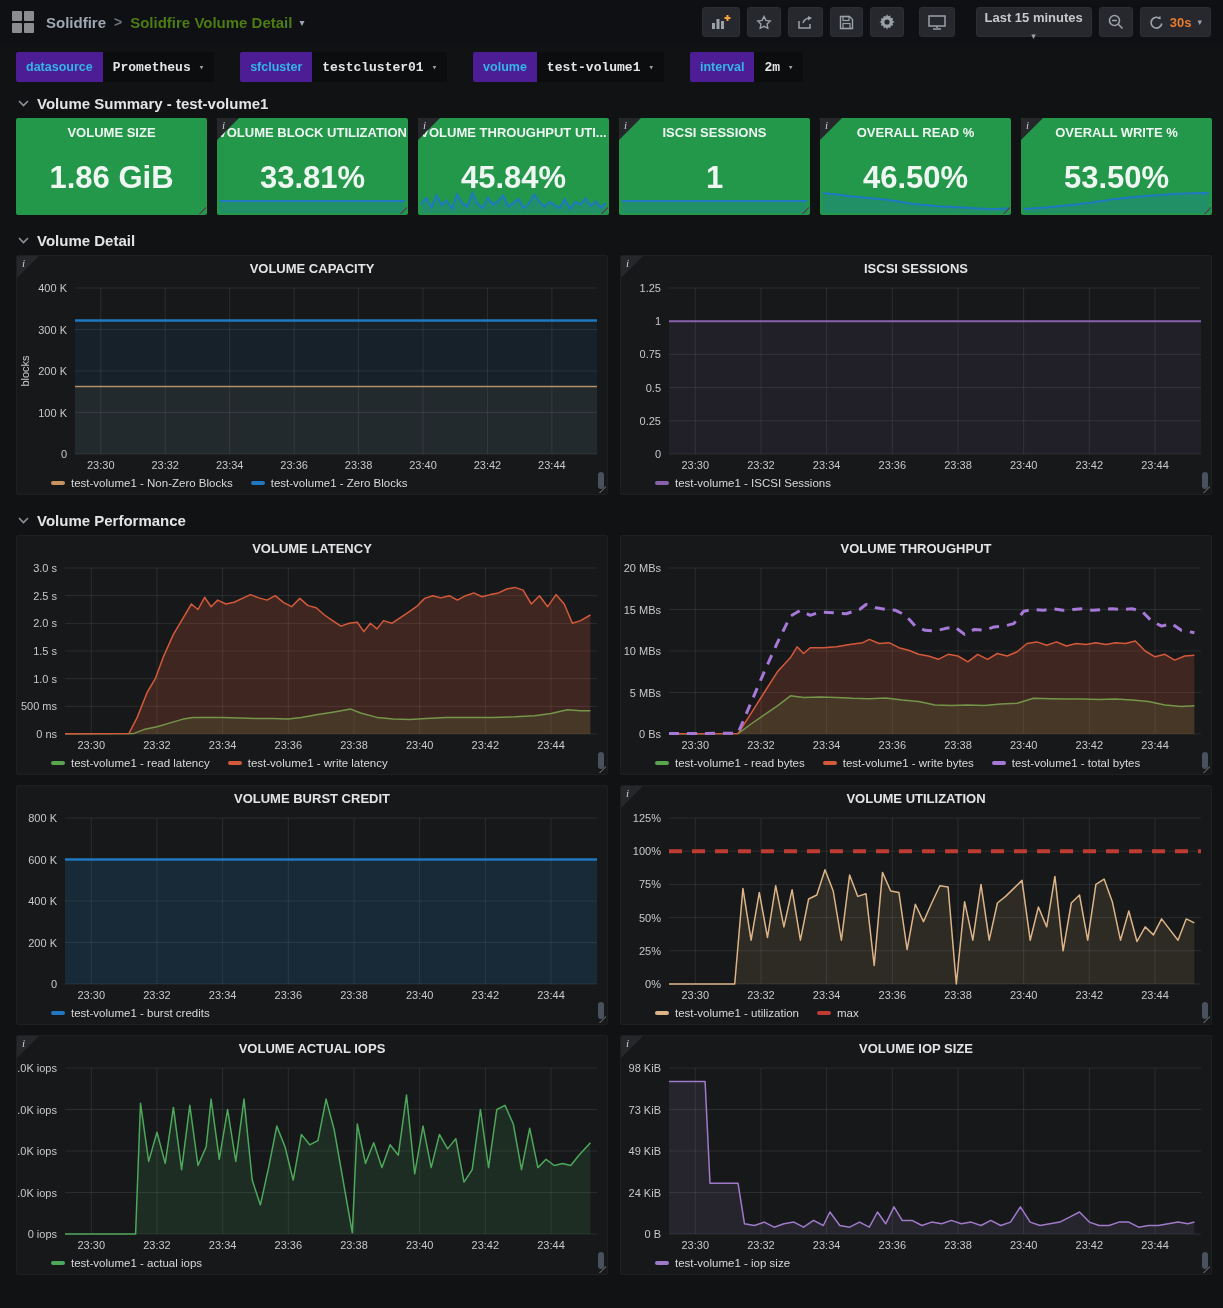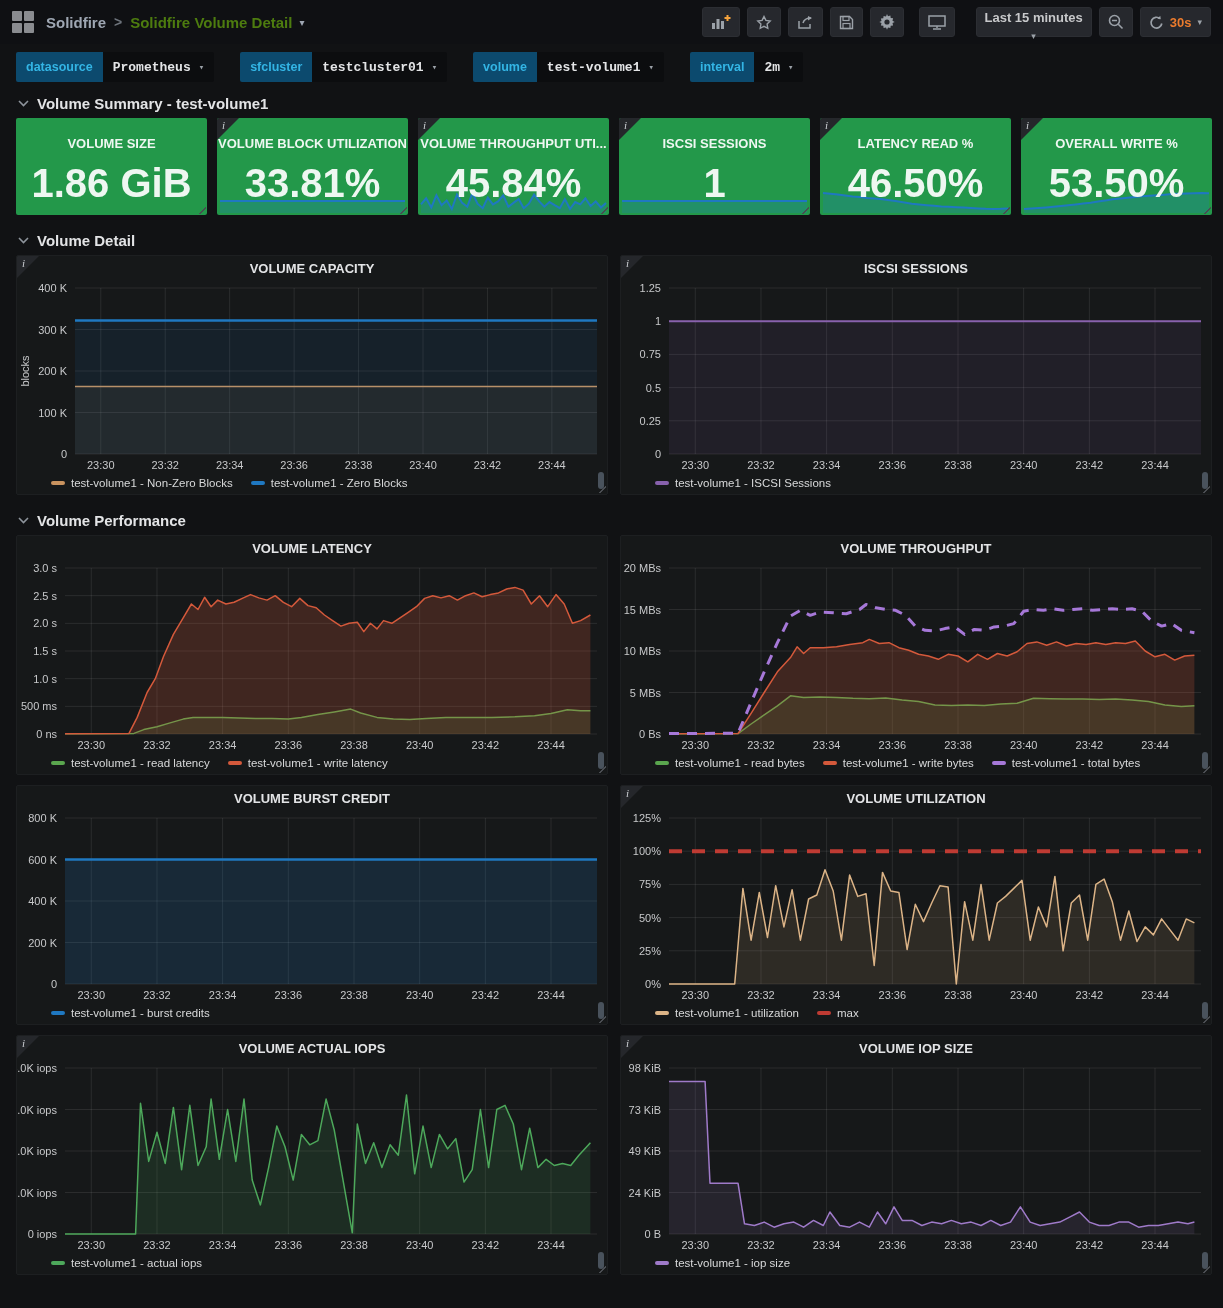--- a/index.html
+++ b/index.html
@@ -21,39 +21,39 @@
     color:#9ba1a8; font-size:13px; cursor:pointer; }
   .tb-btn svg { display:block; }
   .tv-btn { margin-left:8px; }
   .time-btn { margin-left:14px; font-weight:bold; color:#c7c8ca;flex-direction:column; }
   .orange { color:#eb7b2d; font-weight:bold; }
   .caret { font-size:9px; color:#9ba1a8; }
 
   
   .submenu { display:flex; align-items:center; gap:26px; padding:8px 0 6px 16px; background:#111214; }
   .var-group { display:flex; height:30px; }
-  .var-label { background:#0c4a6e; color:#33b5e5; font-weight:bold; font-size:12.5px;
+  .var-label { background:#4c1d95; color:#33b5e5; font-weight:bold; font-size:12.5px;
     display:flex; align-items:center; padding:0 10px; border-radius:2px 0 0 2px; }
   .var-value { background:#0c0d0f; color:#e3e4e6; font-size:13px; font-weight:bold;
     display:flex; align-items:center; gap:8px; padding:0 10px; border-radius:0 2px 2px 0; cursor:pointer;font-family:Liberation Mono, monospace; }
 
   
   main { padding:0 11px 0 16px; }
   .row-header { display:flex; align-items:center; gap:8px; padding:7px 0 6px 2px; cursor:pointer; }
   .row-header span { font-size:15px; font-weight:bold; color:#e3e4e6; }
   .row-chevron { color:#8e949c; }
 
   .stats-grid { display:grid; grid-template-columns:repeat(6,1fr); gap:10px; height:97px; margin-bottom:10px; }
   .charts-grid { display:grid; grid-template-columns:1fr 1fr; gap:12px; height:240px; margin-bottom:10px; }
 
   
   .panel { position:relative; background:#161819; border:1px solid #1d1f21; border-radius:2px; overflow:hidden; }
   .stat-panel { background:#23984a; border:none; display:flex; flex-direction:column; align-items:center; }
-  .stat-title { margin-top:18px; font-size:13px; font-weight:bold; color:#eef7f1; white-space:nowrap; cursor:pointer; z-index:2; }
-  .stat-value { flex:1; display:flex; align-items:center; justify-content:center; font-size:40px; font-weight:bold; color:#eef7f1; z-index:1; }
+  .stat-title { margin-top:7px; font-size:13px; font-weight:bold; color:#eef7f1; white-space:nowrap; cursor:pointer; z-index:2; }
+  .stat-value { flex:1; display:flex; align-items:center; justify-content:center; font-size:31px; font-weight:bold; color:#eef7f1; z-index:1; }
   .stat-spark { position:absolute; left:0; right:0; bottom:0; height:28px; z-index:0; }
 
   .graph-panel { display:flex; flex-direction:column; }
   .panel-title { height:24px; display:flex; align-items:center; justify-content:center;
     font-size:13px; font-weight:bold; color:#e3e4e6; cursor:pointer; flex:none; }
   .chart { flex:1; position:relative; }
   .chart svg { position:absolute; inset:0; }
   .legend { flex:none; height:20px; display:flex; align-items:center; gap:18px; padding:0 0 2px 34px; }
   .legend .lg { display:flex; align-items:center; gap:6px; font-size:11.5px; color:#d8d9da; cursor:pointer; }
   .legend .lg i { width:14px; height:4px; border-radius:2px; display:inline-block; }
@@ -223,21 +223,21 @@
       <div class="stat-value">1</div>
       <div class="stat-spark"><svg width="191" height="28">
             <polygon points="3.0,14.0 19.8,14.0 36.6,14.0 53.5,14.0 70.3,14.0 87.1,14.0 103.9,14.0 120.7,14.0 137.5,14.0 154.4,14.0 171.2,14.0 188.0,14.0 188,26 3,26" fill="#1f78c1" fill-opacity="0.25"></polygon>
             <polyline points="3.0,14.0 19.8,14.0 36.6,14.0 53.5,14.0 70.3,14.0 87.1,14.0 103.9,14.0 120.7,14.0 137.5,14.0 154.4,14.0 171.2,14.0 188.0,14.0" fill="none" stroke="#1f78c1" stroke-width="2"></polyline>
           </svg></div>
       <div class="resize-handle"></div>
     </div>
     <div class="panel stat-panel">
       <div class="corner"></div>
         <div class="corner-i">i</div>
-      <div class="stat-title">LATENCY READ %</div>
+      <div class="stat-title">OVERALL READ %</div>
       <div class="stat-value">46.50%</div>
       <div class="stat-spark"><svg width="191" height="28">
             <polygon points="3.0,6.0 10.4,6.8 17.8,7.6 25.2,8.4 32.6,9.4 40.0,10.1 47.4,10.9 54.8,11.5 62.2,12.3 69.6,13.3 77.0,14.3 84.4,15.5 91.8,16.7 99.2,17.5 106.6,18.2 114.0,18.8 121.4,19.4 128.8,19.8 136.2,20.2 143.6,20.6 151.0,21.0 158.4,21.4 165.8,21.8 173.2,22.0 180.6,21.8 188.0,21.4 188,26 3,26" fill="#1f78c1" fill-opacity="0.25"></polygon>
             <polyline points="3.0,6.0 10.4,6.8 17.8,7.6 25.2,8.4 32.6,9.4 40.0,10.1 47.4,10.9 54.8,11.5 62.2,12.3 69.6,13.3 77.0,14.3 84.4,15.5 91.8,16.7 99.2,17.5 106.6,18.2 114.0,18.8 121.4,19.4 128.8,19.8 136.2,20.2 143.6,20.6 151.0,21.0 158.4,21.4 165.8,21.8 173.2,22.0 180.6,21.8 188.0,21.4" fill="none" stroke="#1f78c1" stroke-width="2"></polyline>
           </svg></div>
       <div class="resize-handle"></div>
     </div>
     <div class="panel stat-panel">
       <div class="corner"></div>
         <div class="corner-i">i</div>

